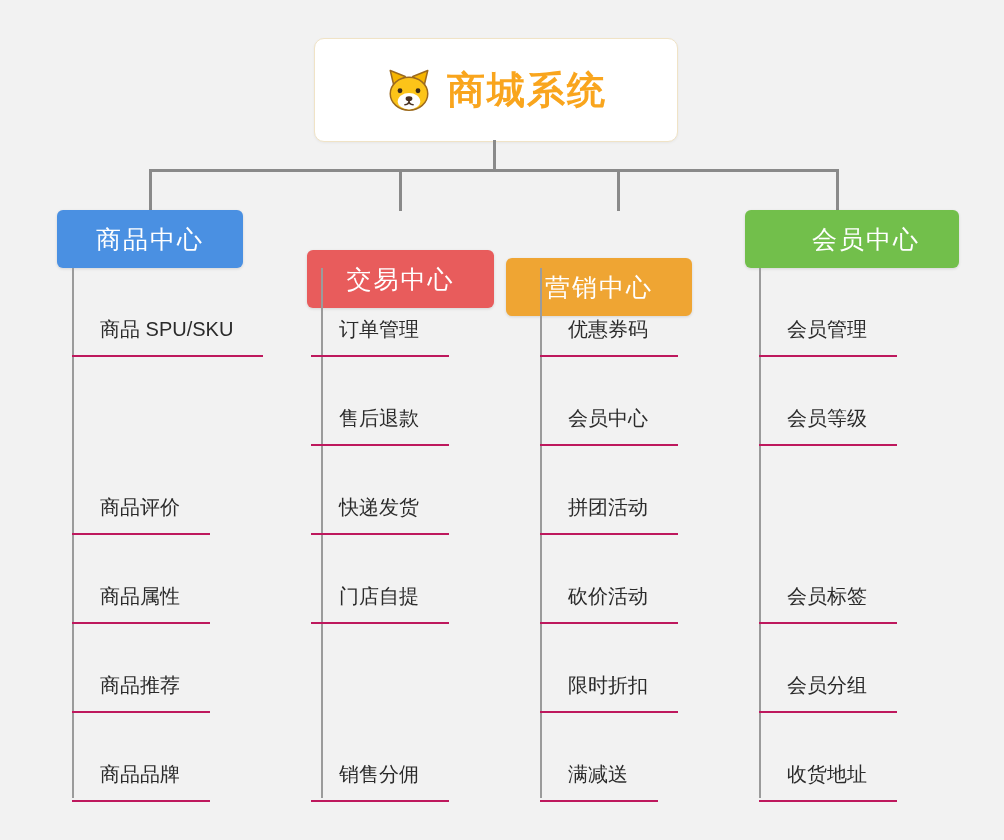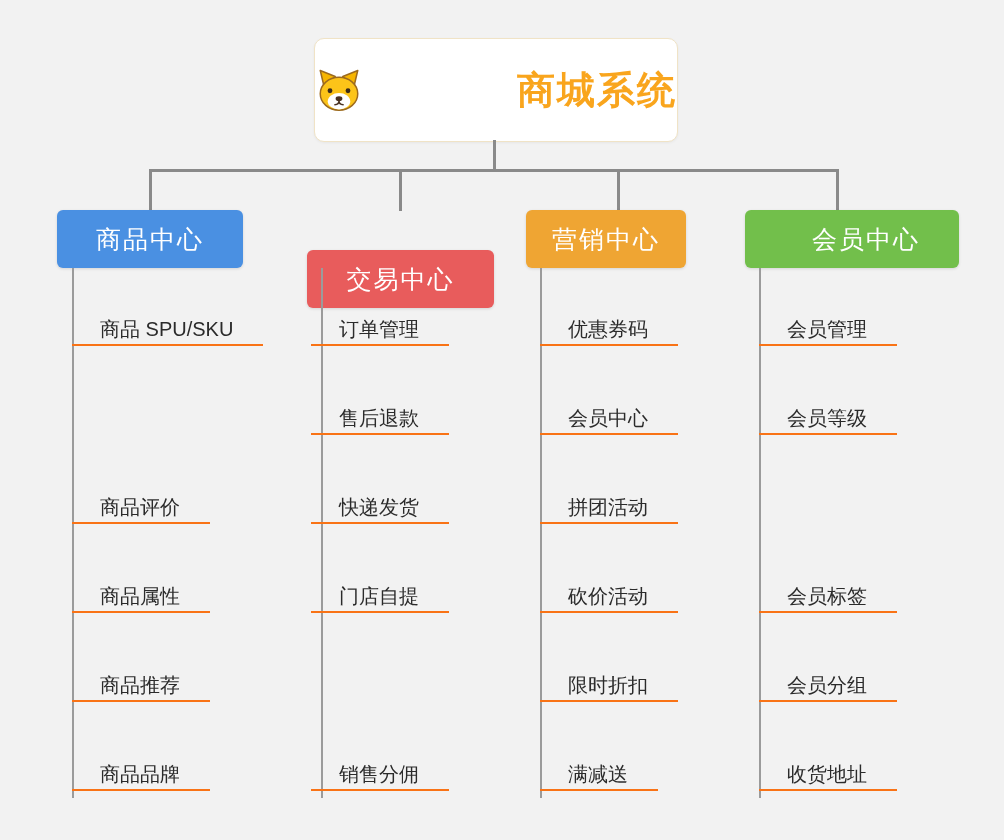--- a/index.html
+++ b/index.html
@@ -7,40 +7,40 @@
 
   
   .line{position:absolute;background:#8a8a8a;}
   .stem{left:493px;top:140px;width:3px;height:30px;}
   .hline{left:149px;top:169px;width:690px;height:3px;}
   .drop{top:169px;width:3px;height:42px;}
   .drop0{left:149px;} .drop1{left:399px;} .drop2{left:617px;} .drop3{left:836px;}
 
   
   .root-node{position:absolute;left:314px;top:38px;width:362px;height:102px;background:#ffffff;
-    border:1px solid #f0e3c6;border-radius:10px;display:flex;align-items:center;justify-content:space-between;
+    border:1px solid #f0e3c6;border-radius:10px;display:flex;align-items:center;justify-content:center;
     gap:14px;box-shadow:0 1px 3px rgba(0,0,0,0.05);cursor:pointer;}
   .root-label{font-size:38px;font-weight:bold;letter-spacing:2px;}
   .dog-icon{display:flex;align-items:center;}
 
   
   .branch-box{position:absolute;top:210px;height:58px;border-radius:6px;display:flex;align-items:center;
     justify-content:center;color:#ffffff;font-size:25px;letter-spacing:2px;
     box-shadow:0 1px 3px rgba(0,0,0,0.12);cursor:pointer;}
   .box0{left:57px;width:186px;}
   .box1{left:307px;width:187px;}
-  .box2{left:526px;width:160px;}
+  .box2{left:506px;width:186px;margin-top:48px;}
   .box3{left:745px;width:186px;}
 
   
   .spine{position:absolute;top:268px;height:530px;width:2px;background:#9b9b9b;}
   .spine0{left:72px;} .spine1{left:321px;} .spine2{left:540px;} .spine3{left:759px;}
 
   
-  .child{position:absolute;border-bottom:2px solid #f97316;padding:0 30px 2px 28px;
+  .child{position:absolute;border-bottom:2px solid #be185d;padding:0 30px 13px 28px;
     font-size:20px;color:#2b2b2b;line-height:26px;white-space:nowrap;cursor:pointer;}
   .c0{left:72px;} .c1{left:311px;} .c2{left:540px;} .c3{left:759px;}
   .r1{top:316px;} .r2{top:405px;} .r3{top:494px;} .r4{top:583px;} .r5{top:672px;} .r6{top:761px;}
 </style>
 </head>
 <body>
 
 <div class="canvas">
 
   <div class="root-node">

